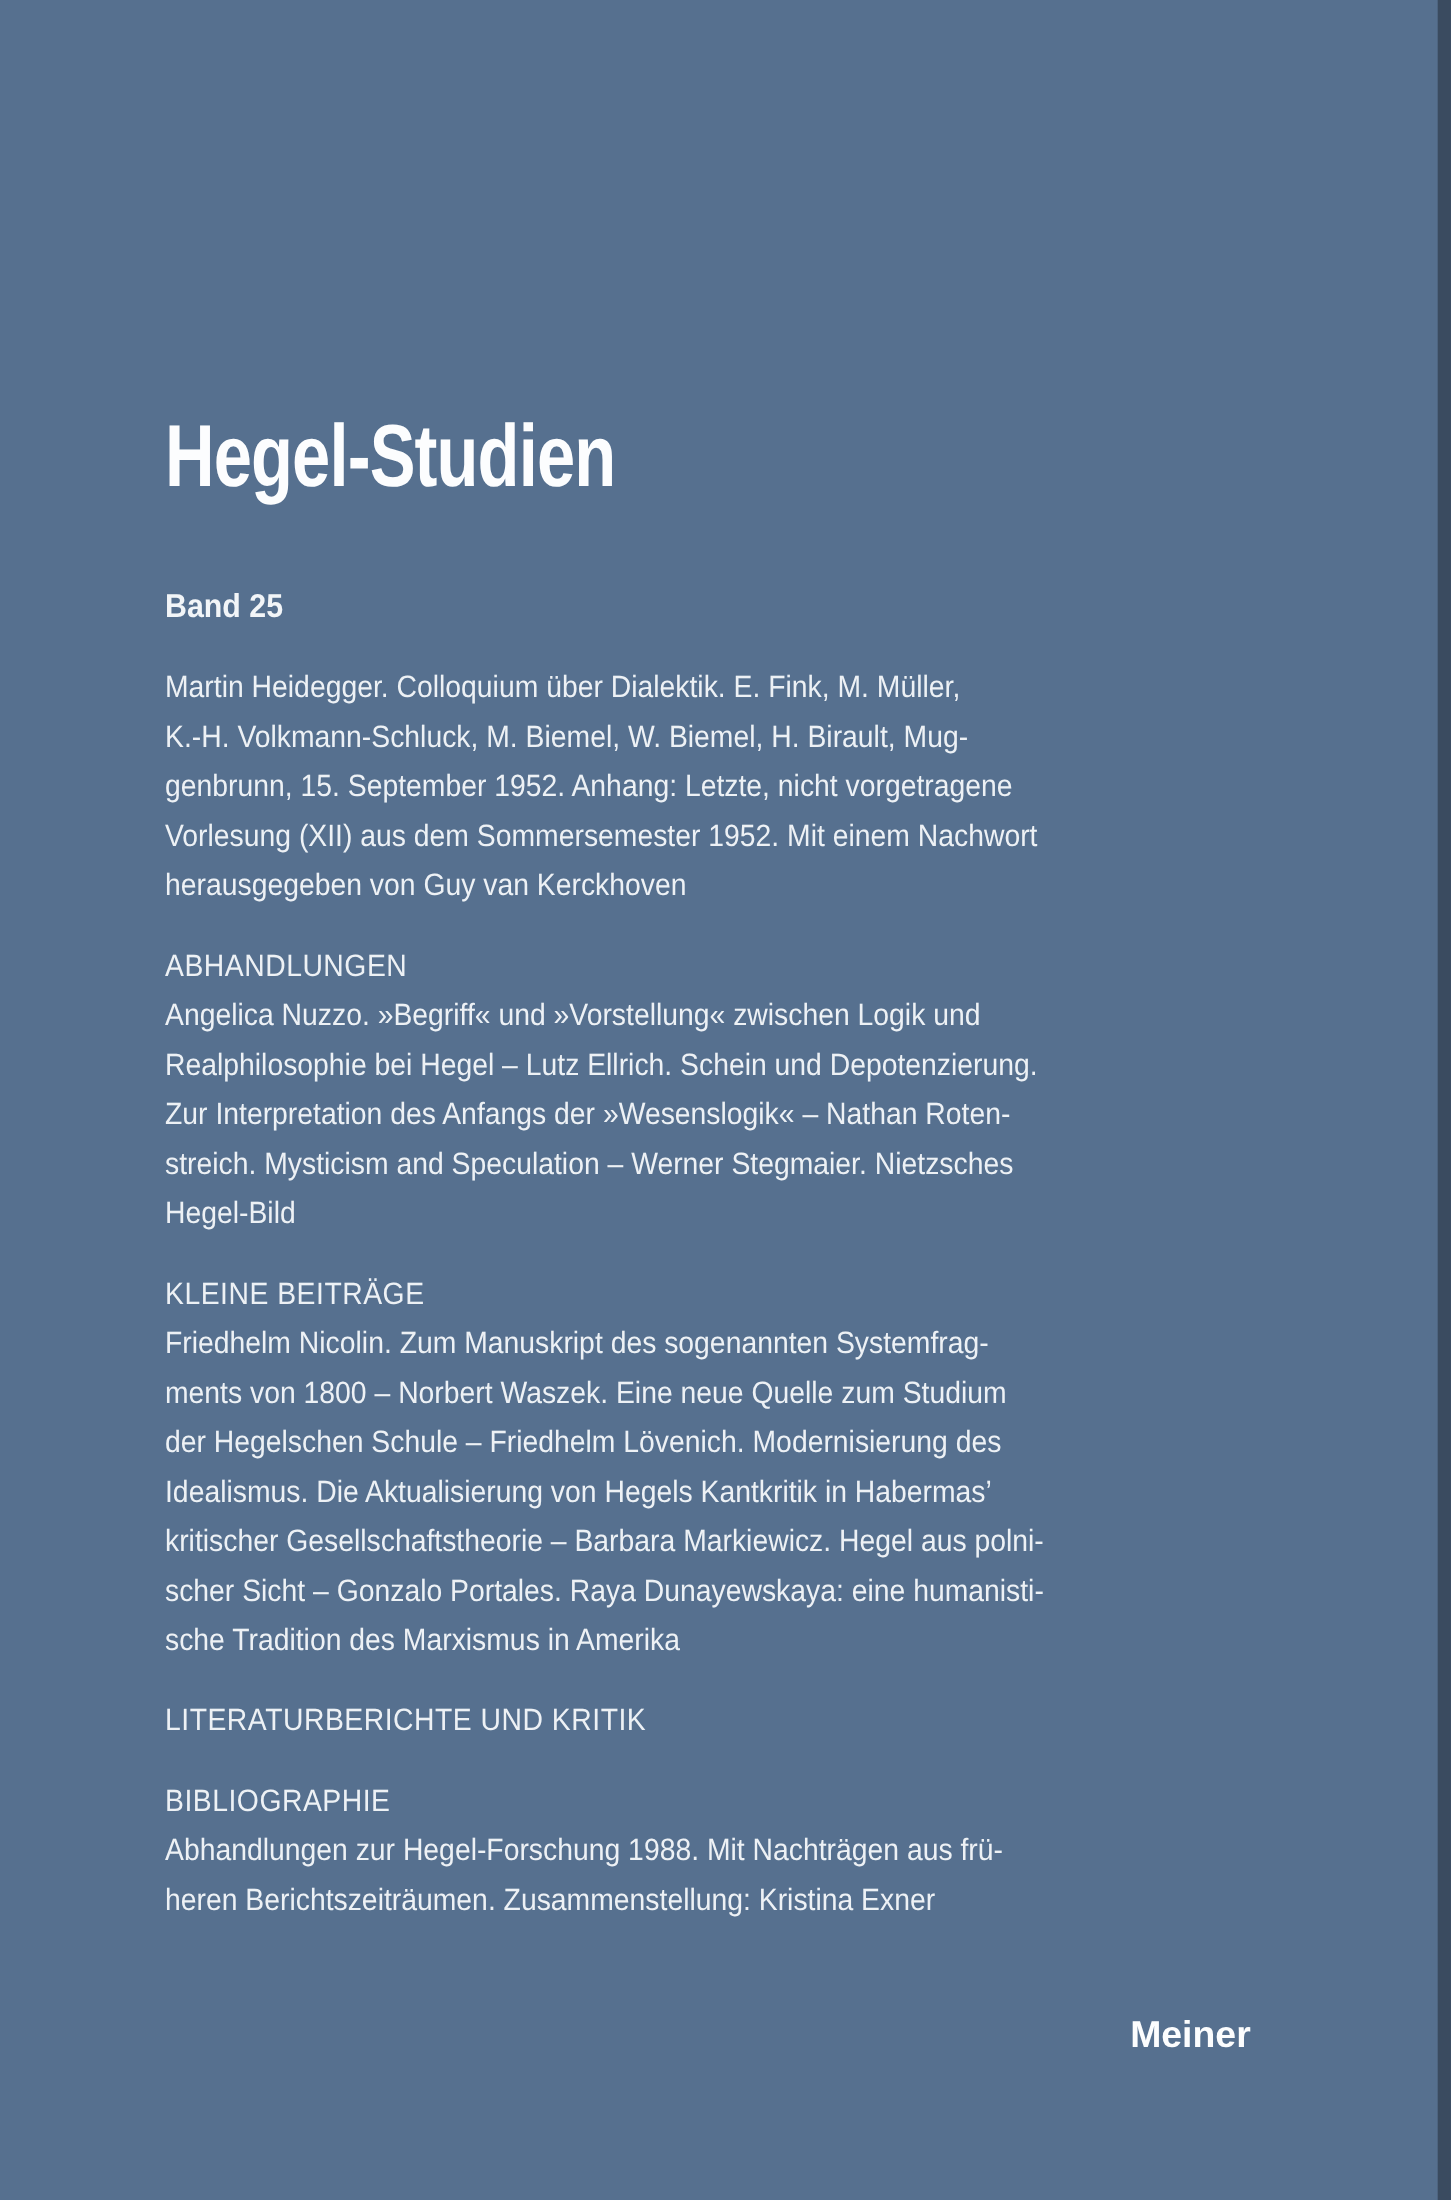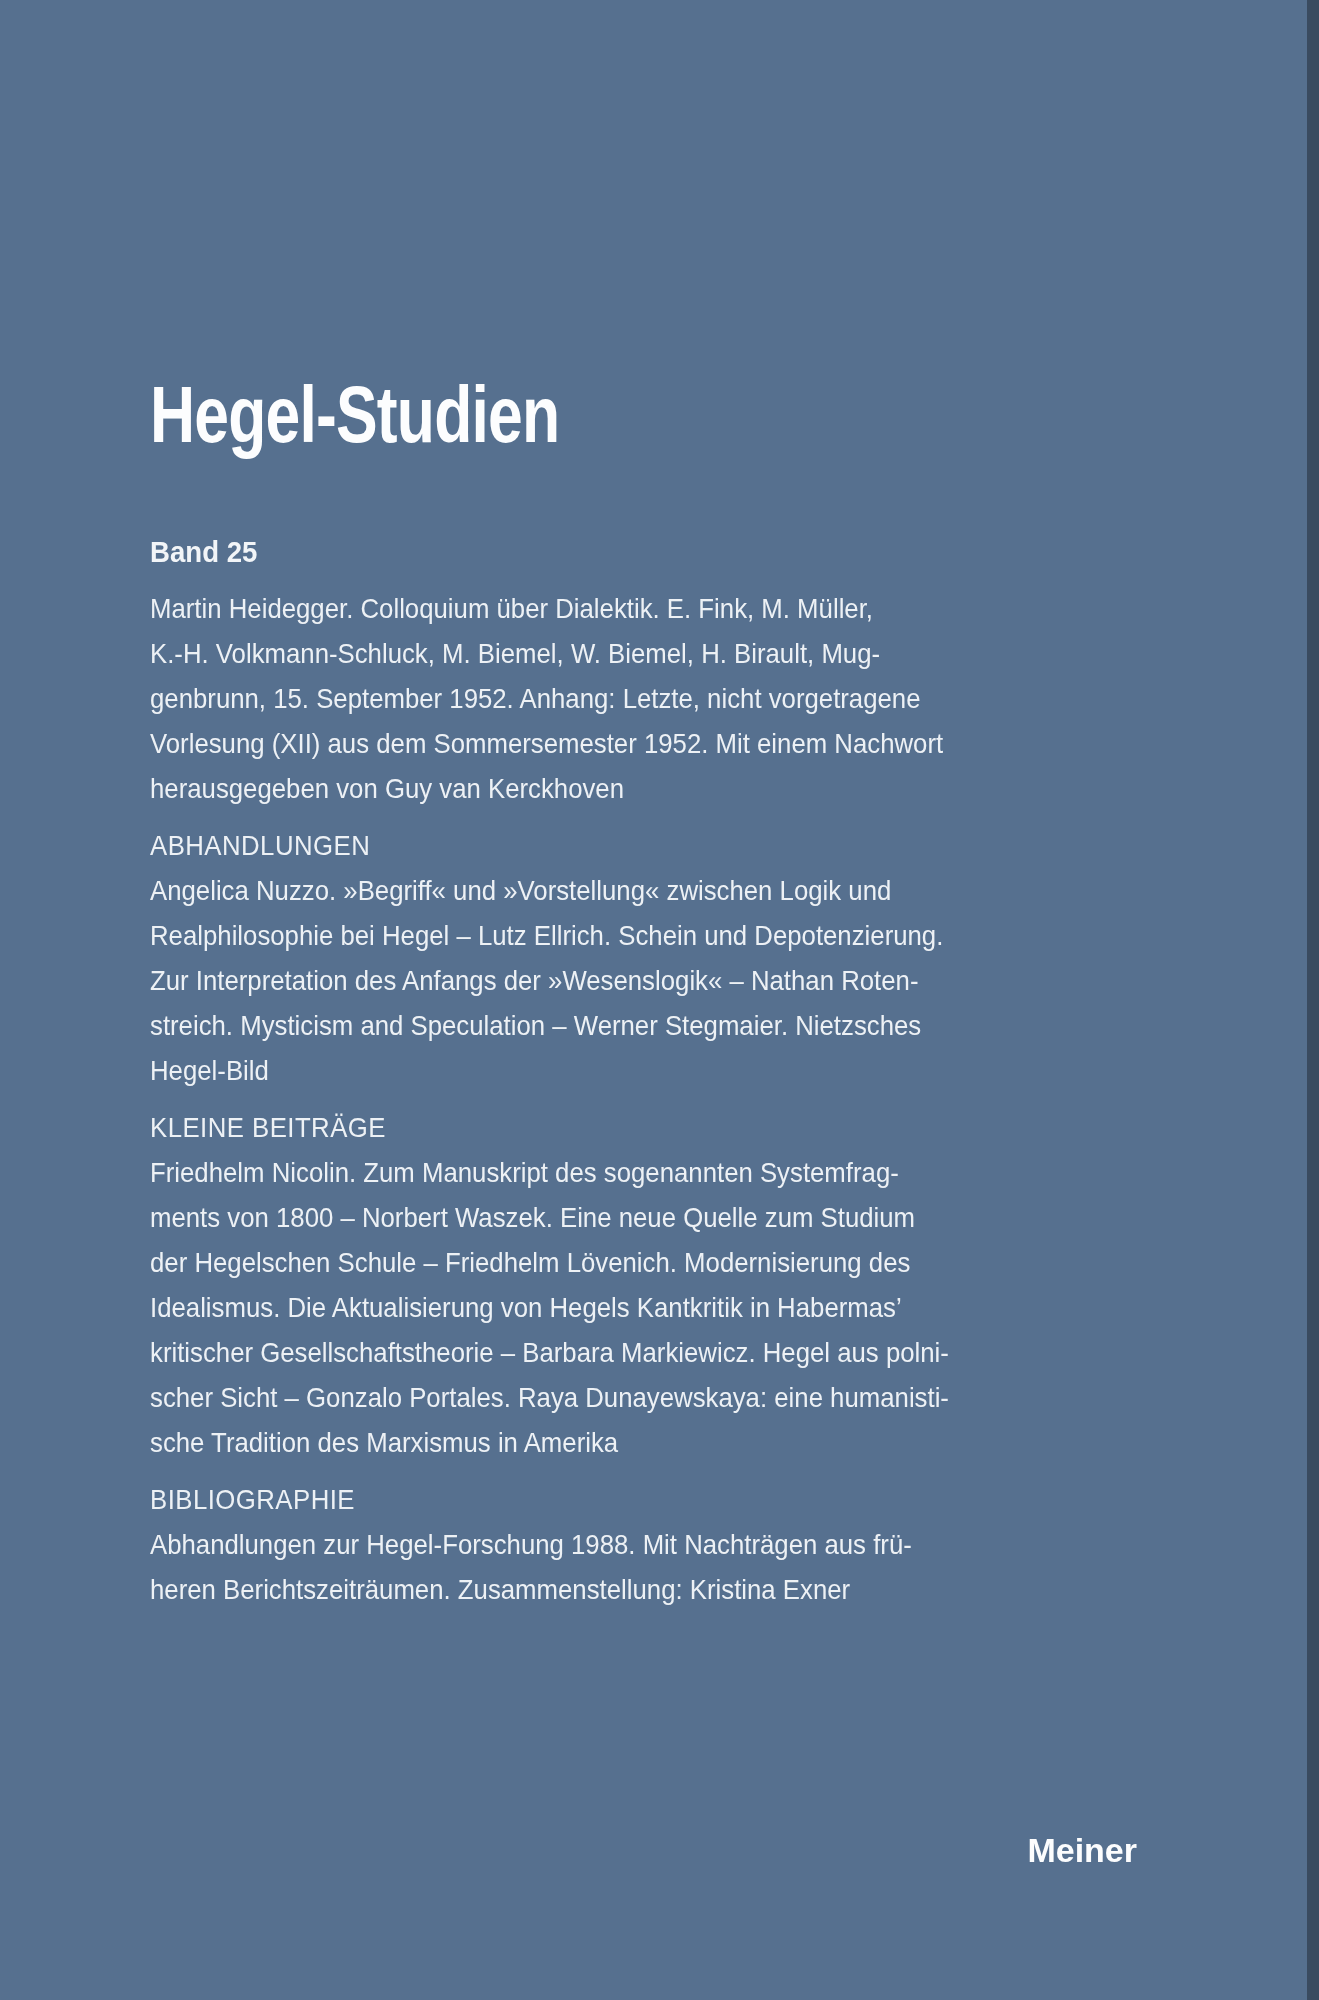--- a/index.html
+++ b/index.html
@@ -32,21 +32,21 @@
   .volume{
     margin-top:65px;
     font-size:30px;
     line-height:45px;
     font-weight:bold;
     color:#F2F5F8;
     transform:scaleX(0.92);
     transform-origin:left top;
     white-space:nowrap;
   }
-  .toc-section{margin-top:12px;}
+  .toc-section{margin-top:28px;}
   .toc-section:first-child{}
   .sec-heading{
     font-size:28px;
     line-height:45px;
     letter-spacing:0.5px;
     transform:scaleX(0.92);
     transform-origin:left top;
     white-space:nowrap;
   }
   .toc-line{
@@ -103,20 +103,24 @@
             <div class="toc-line">Friedhelm Nicolin. Zum Manuskript des sogenannten Systemfrag-</div>
             <div class="toc-line">ments von 1800 – Norbert Waszek. Eine neue Quelle zum Studium</div>
             <div class="toc-line">der Hegelschen Schule – Friedhelm Lövenich. Modernisierung des</div>
             <div class="toc-line">Idealismus. Die Aktualisierung von Hegels Kantkritik in Habermas’</div>
             <div class="toc-line">kritischer Gesellschaftstheorie – Barbara Markiewicz. Hegel aus polni-</div>
             <div class="toc-line">scher Sicht – Gonzalo Portales. Raya Dunayewskaya: eine humanisti-</div>
             <div class="toc-line">sche Tradition des Marxismus in Amerika</div>
           </div>
   </section>
 
+  <section class="toc-section">
+    <div class="sec-heading">LITERATURBERICHTE UND KRITIK</div>
+    <div class="sec-lines"></div>
+  </section>
 
   <section class="toc-section">
     <div class="sec-heading">BIBLIOGRAPHIE</div>
     <div class="sec-lines">
             <div class="toc-line">Abhandlungen zur Hegel-Forschung 1988. Mit Nachträgen aus frü-</div>
             <div class="toc-line">heren Berichtszeiträumen. Zusammenstellung: Kristina Exner</div>
           </div>
   </section>
 </div>
   </div>

